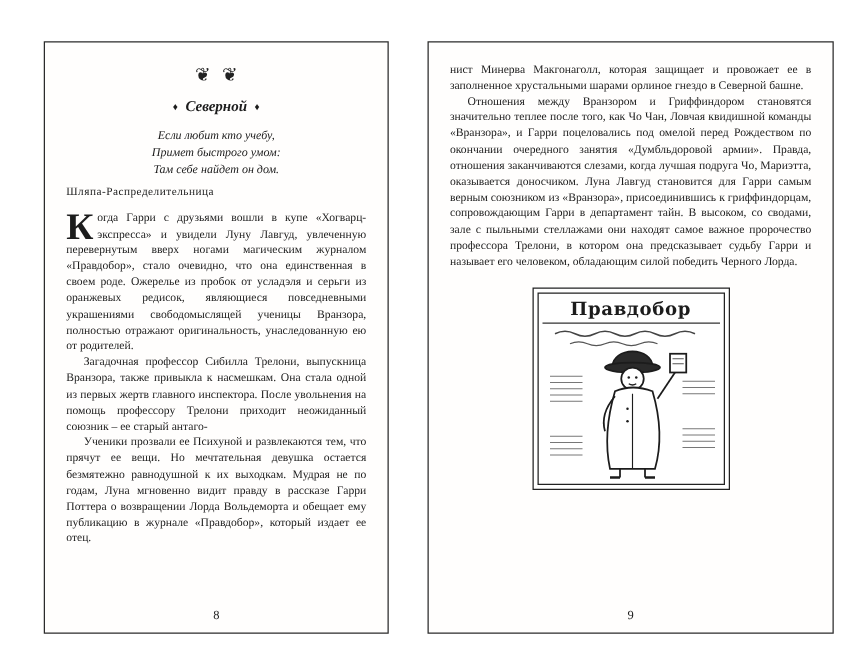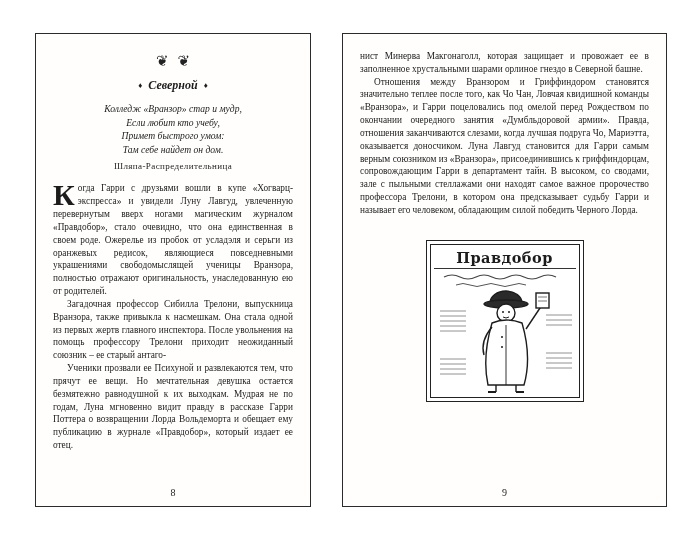--- a/index.html
+++ b/index.html
@@ -60,21 +60,20 @@
     font-size: 12px;
   }
   .epigraph {
     text-align: center;
     font-style: italic;
     font-size: 9.6px;
     line-height: 1.42;
     margin-top: 9px;
   }
   .epigraph-attribution {
-    text-align: center;
     font-size: 9px;
     letter-spacing: 0.4px;
     margin-top: 5px;
     margin-bottom: 11px;
   }
   .body-text p {
     font-size: 9.3px;
     line-height: 1.38;
     text-align: justify;
     margin: 0;
@@ -92,21 +91,21 @@
   .page-number {
     position: absolute;
     bottom: 8px;
     left: 0;
     width: 100%;
     text-align: center;
     font-size: 10px;
   }
   .illustration {
     width: 158px;
-    margin: 23px auto 0 auto;
+    margin: 13px auto 0 auto;
     border: 1.5px solid #222;
     padding: 3px;
     box-sizing: border-box;
     background: #fff;
   }
   .illustration-inner {
     border: 1px solid #222;
     padding: 4px 3px 2px 3px;
   }
   .magazine-title {
@@ -131,21 +130,20 @@
       <span class="ornament">❦</span>
     </div>
 
     <div class="section-row">
       <span class="diamond">♦</span>
       <span class="section-label">Северной</span>
       <span class="diamond">♦</span>
     </div>
 
     <div class="epigraph">
-      <div>Колледж «Вранзор» стар и мудр,</div>
       <div>Если любит кто учебу,</div>
       <div>Примет быстрого умом:</div>
       <div>Там себе найдет он дом.</div>
     </div>
     <div class="epigraph-attribution">Шляпа-Распределительница</div>
 
     <div class="body-text">
       <p class="no-indent"><span class="dropcap">К</span><span>огда Гарри с друзьями вошли в купе «Хогварц-экспресса» и увидели Луну Лавгуд, увлеченную перевернутым вверх ногами магическим журналом «Правдобор», стало очевидно, что она единственная в своем роде. Ожерелье из пробок от усладэля и серьги из оранжевых редисок, являющиеся повседневными украшениями свободомыслящей ученицы Вранзора, полностью отражают оригинальность, унаследованную ею от родителей.</span></p>
       <p>Загадочная профессор Сибилла Трелони, выпускница Вранзора, также привыкла к насмешкам. Она стала одной из первых жертв главного инспектора. После увольнения на помощь профессору Трелони приходит неожиданный союзник – ее старый антаго-</p>
       <p>Ученики прозвали ее Психуной и развлекаются тем, что прячут ее вещи. Но мечтательная девушка остается безмятежно равнодушной к их выходкам. Мудрая не по годам, Луна мгновенно видит правду в рассказе Гарри Поттера о возвращении Лорда Вольдеморта и обещает ему публикацию в журнале «Правдобор», который издает ее отец.</p>

